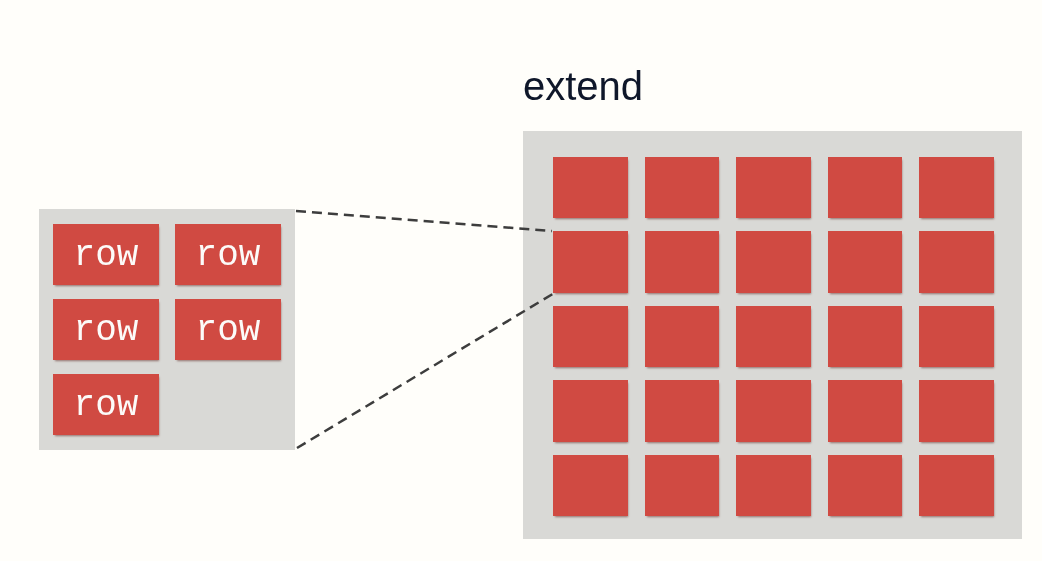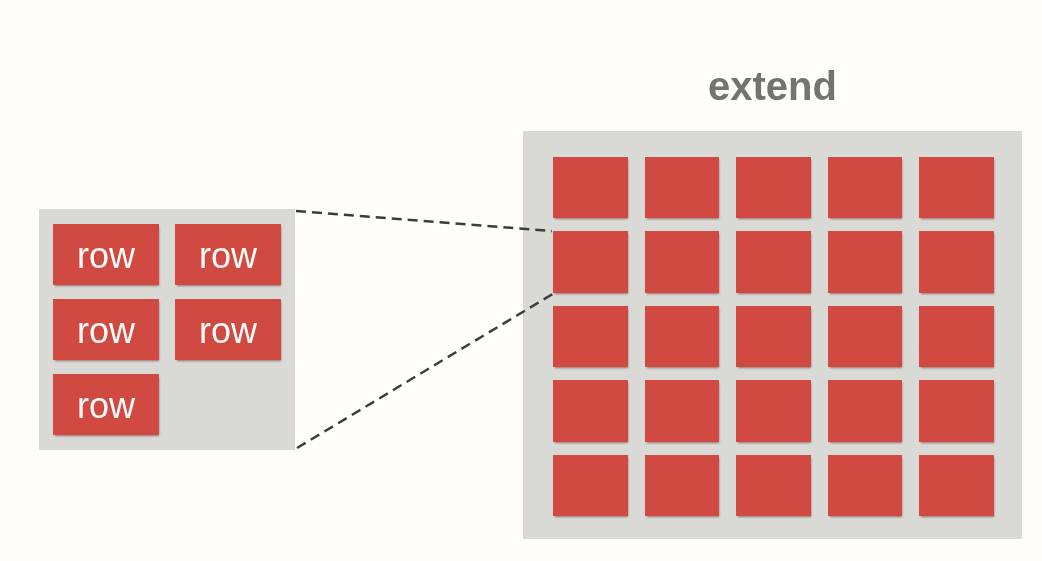--- a/index.html
+++ b/index.html
@@ -9,43 +9,43 @@
   }
   .canvas {
     position: relative;
     width: 1042px;
     height: 561px;
     background: #fffefa;
     overflow: hidden;
   }
   .label {
     position: absolute;
-    text-align: center;
+    text-align: left;
     font-size: 40px;
     line-height: 48px;
-    color: #737373;
+    color: #0f172a;
     letter-spacing: 0px;
-    font-weight: bold;
   }
   .page-label  { left: 39px;  top: 138px; width: 256px; }
   .extend-label{ left: 523px; top: 62px;  width: 499px; }
 
   .panel {
     position: absolute;
     background: #d9d9d6;
     box-sizing: border-box;
     display: grid;
   }
   .page-box {
     left: 39px; top: 209px;
     width: 256px; height: 241px;
     padding: 15px 14px;
     grid-template-columns: 1fr 1fr;
     grid-template-rows: 1fr 1fr 1fr;
     gap: 14px 16px;
+    font-family: Liberation Mono, monospace;
   }
   .extend-box {
     left: 523px; top: 131px;
     width: 499px; height: 408px;
     padding: 26px 28px 23px 30px;
     grid-template-columns: repeat(5, 1fr);
     grid-template-rows: repeat(5, 1fr);
     gap: 13px 17px;
   }
   .cell {

